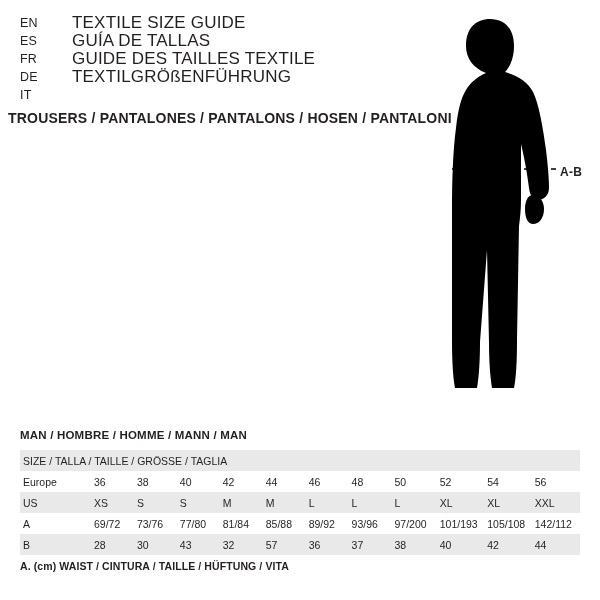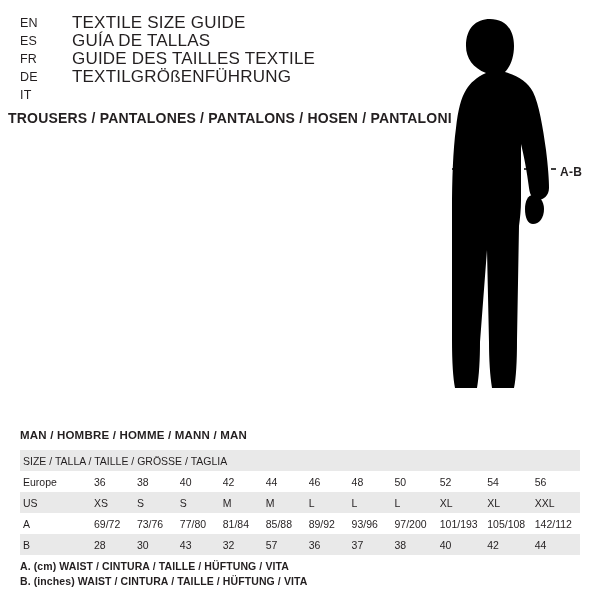--- a/index.html
+++ b/index.html
@@ -244,16 +244,15 @@
         <td class="val">38</td>
         <td class="val">40</td>
         <td class="val">42</td>
         <td class="val">44</td>
       </tr>
     </tbody>
   </table>
 
   <div class="footnotes">
     <div>A. (cm) WAIST / CINTURA / TAILLE / HÜFTUNG / VITA</div>
-    <div>B. (inches) WAIST / CINTURA / TAILLE / HÜFTUNG / VITA</div>
   </div>
 
 </div>
 
 </body></html>

